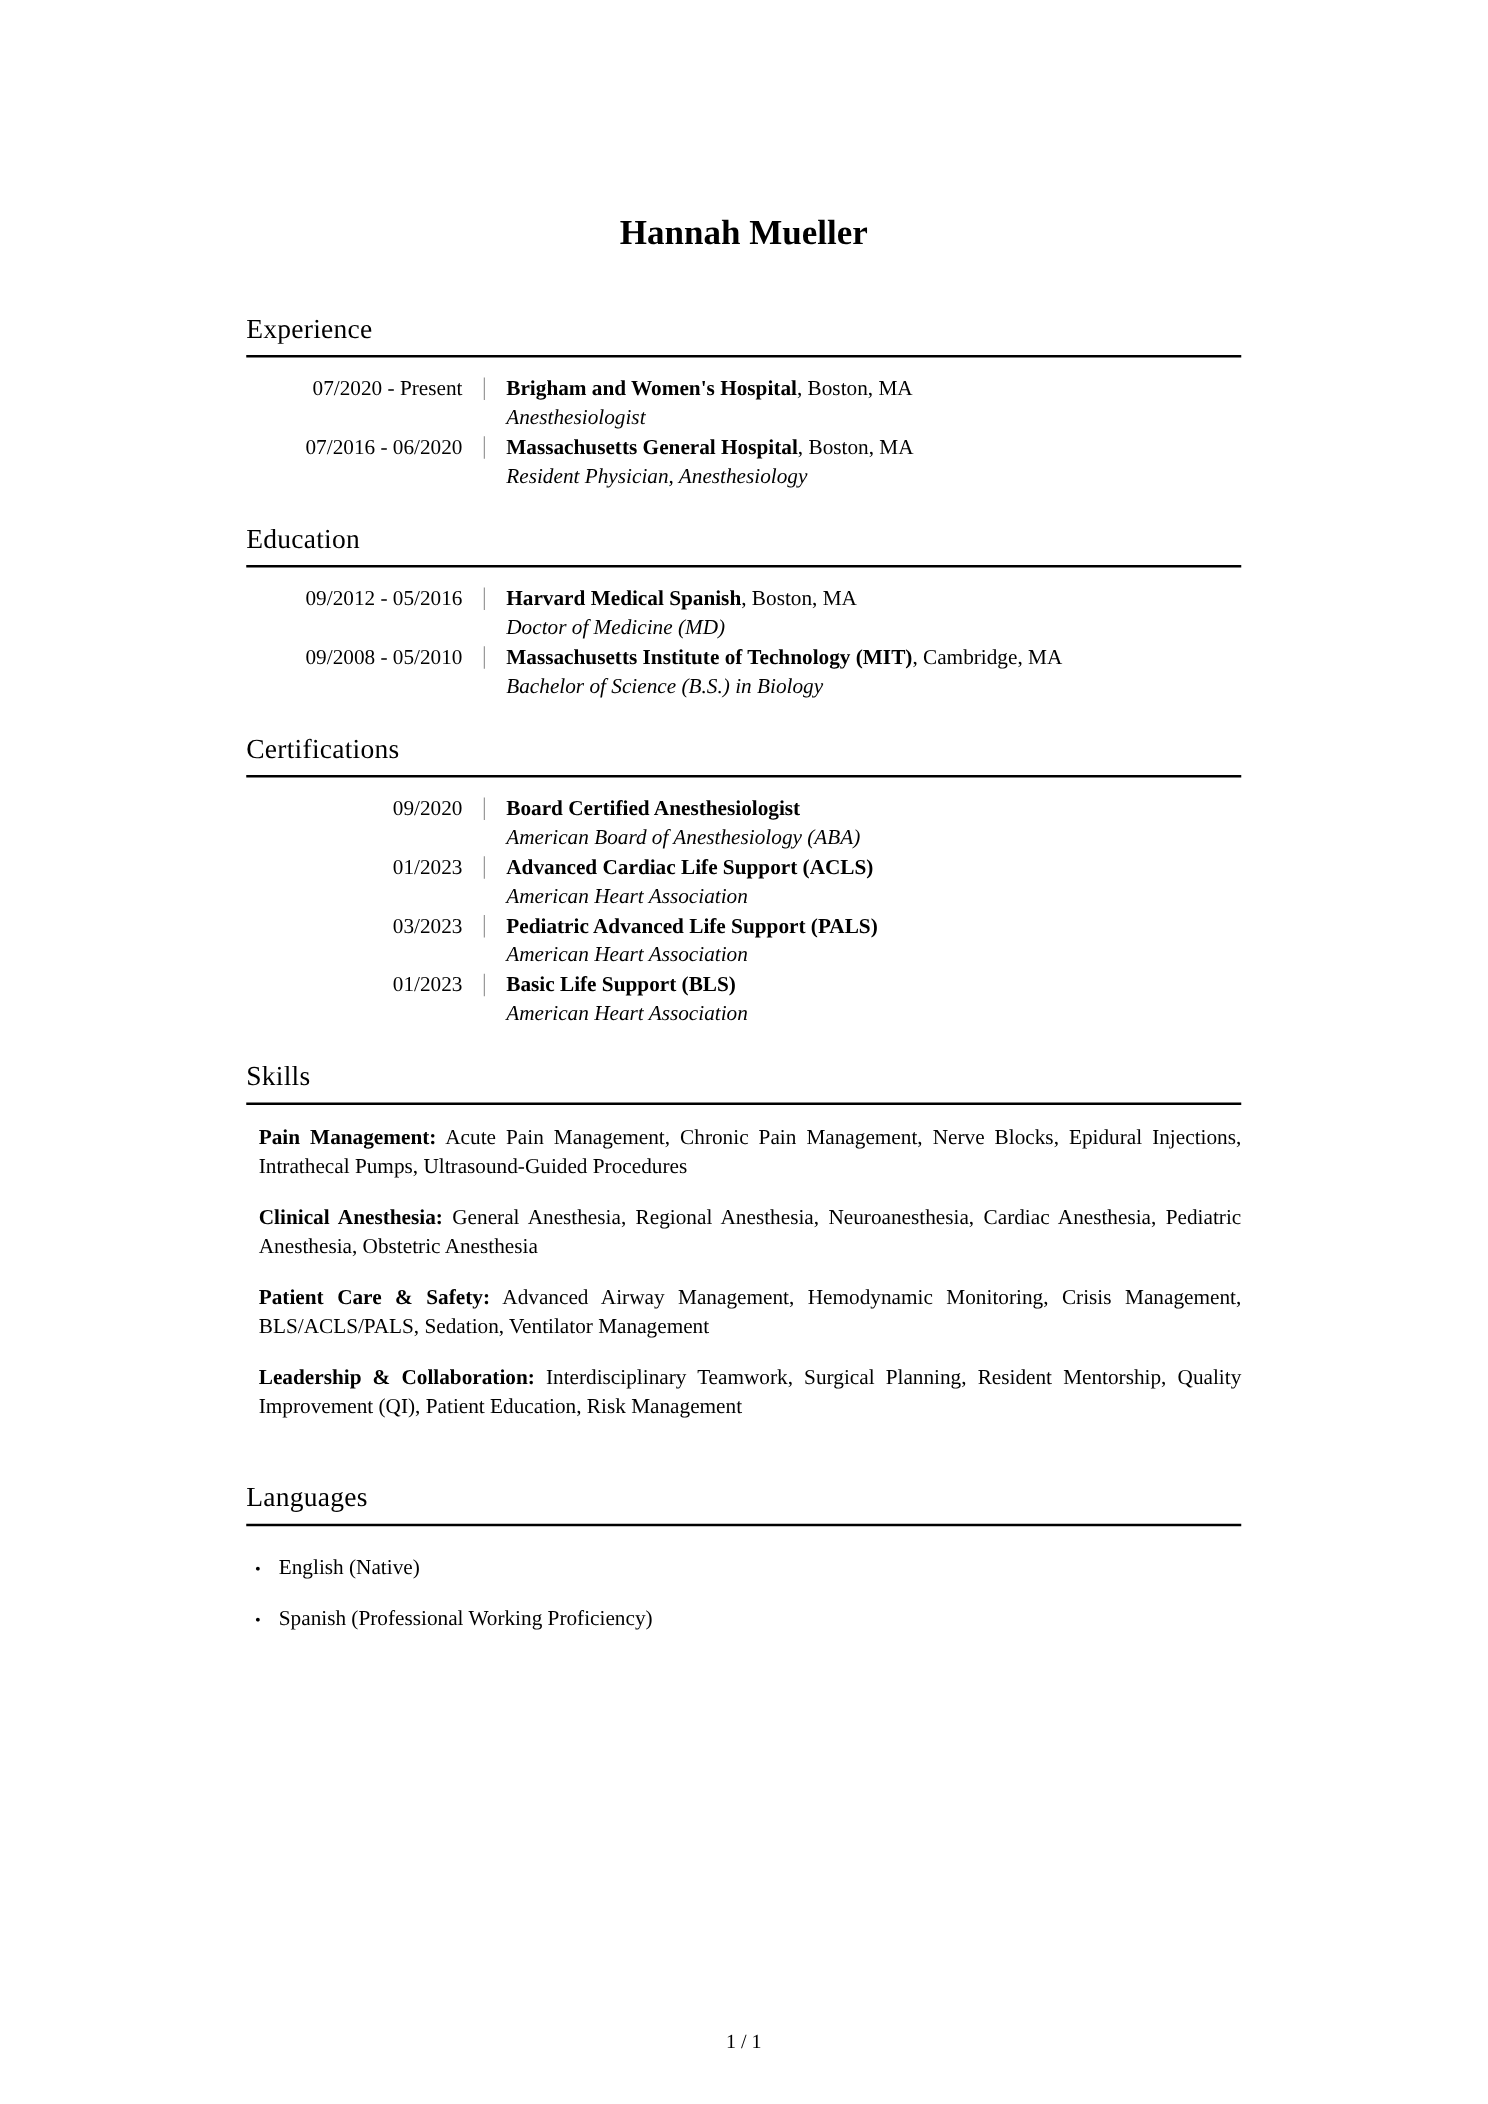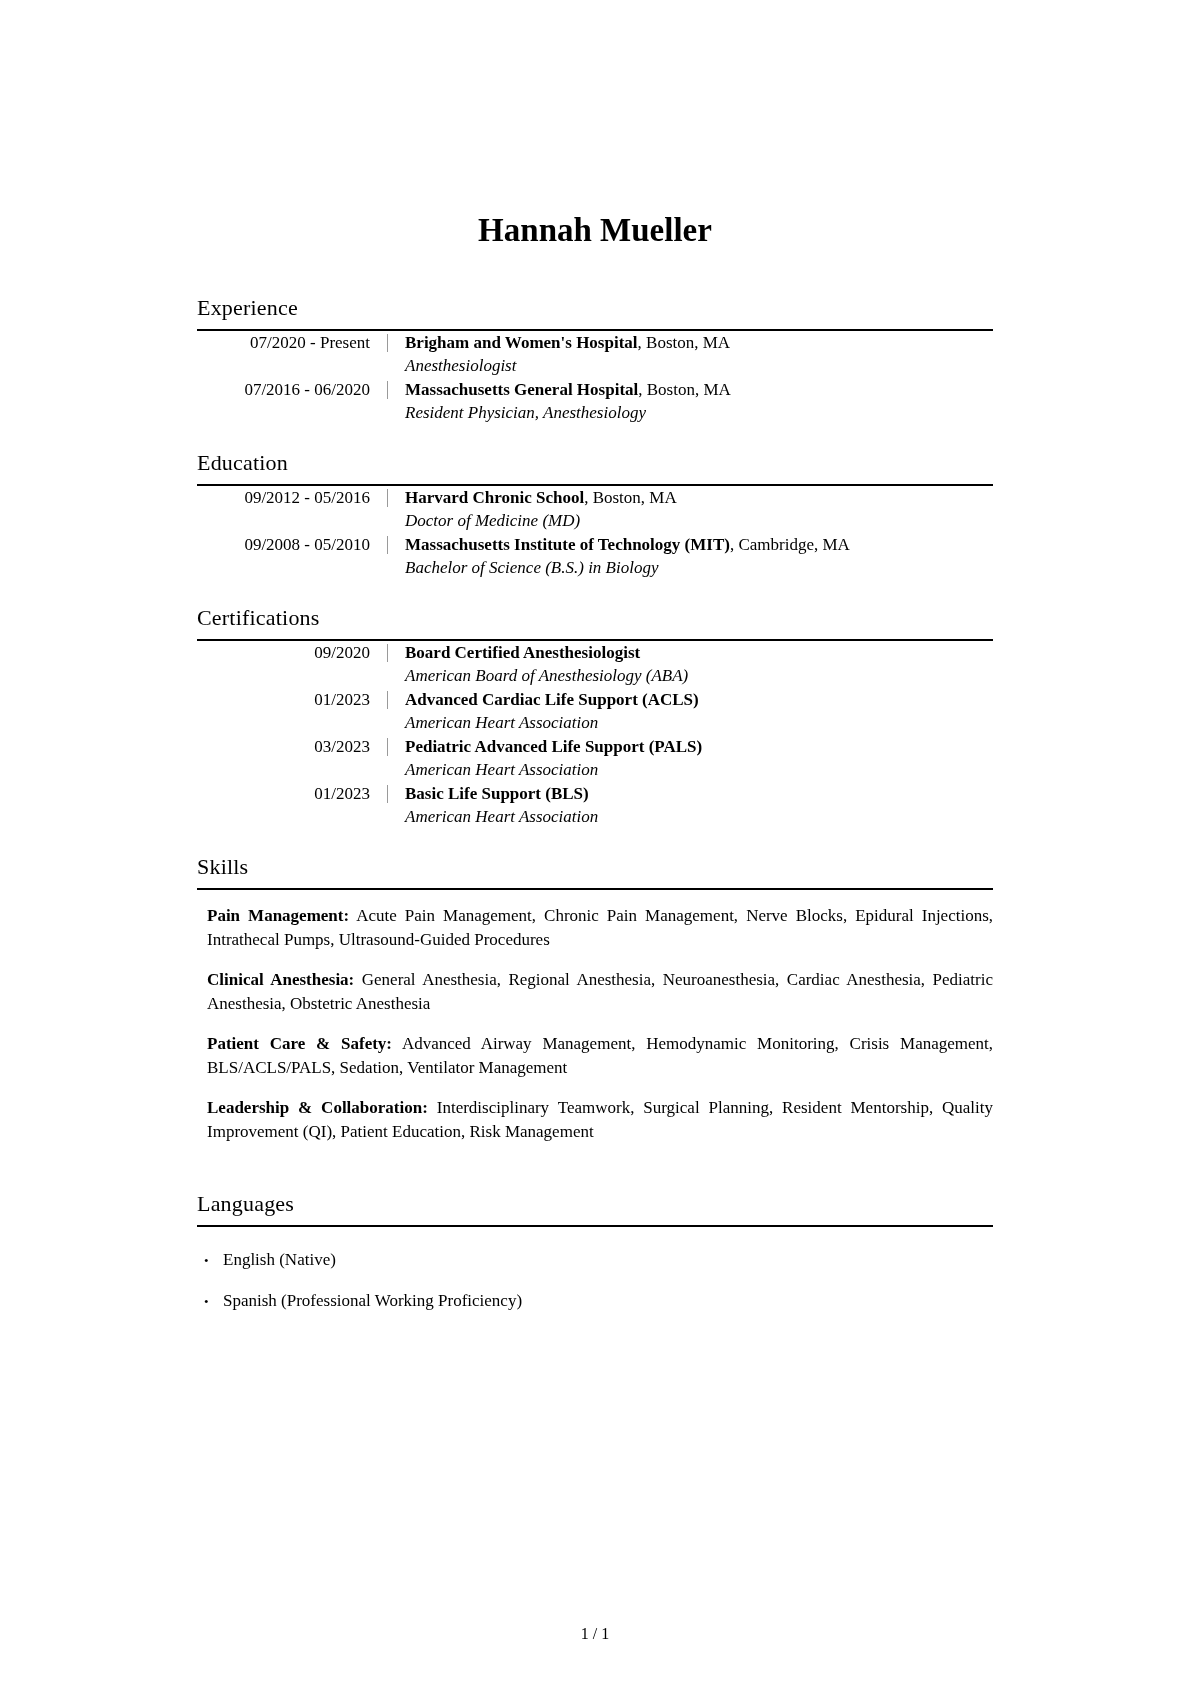--- a/index.html
+++ b/index.html
@@ -19,24 +19,23 @@
     width:1190px;
     height:1683px;
     margin:0 auto;
     background:#ffffff;
     padding:172px 197px 0 197px;
     overflow:hidden;
   }
   
   .resume-header{ text-align:center; }
   .candidate-name{
-    font-size:33px;
+    font-size:28px;
     font-weight:bold;
     line-height:1.1;
-    margin-top:40px;
   }
   .candidate-location{
     font-size:17.5px;
     margin-top:13px;
   }
   .contact-line{
     font-size:17.5px;
     margin-top:9px;
   }
   .contact-line a{
@@ -51,21 +50,21 @@
   .section{ margin-top:26px; }
   .section--first{ margin-top:47px; }
   .section--languages{ margin-top:48px; }
   .section-title{
     font-size:22px;
     font-weight:normal;
     letter-spacing:0.2px;
     padding-bottom:8px;
     border-bottom:2px solid var(--rule);
   }
-  .entries{ }
+  .entries{ padding-top:13px; }
   .entry-row{
     display:flex;
     align-items:flex-start;
     margin-bottom:1px;
   }
   .entry-date{
     width:173px;
     flex-shrink:0;
     text-align:right;
     font-size:17px;
@@ -156,21 +155,21 @@
   </div>
 
   <div class="section">
     <div class="section-title">Education</div>
     <div class="entries">
 
       <div class="entry-row">
         <div class="entry-date">09/2012 - 05/2016</div>
         <div class="entry-divider"></div>
         <div class="entry-details">
-          <div><span class="entry-title">Harvard Chronic School</span><span>, Boston, MA</span></div>
+          <div><span class="entry-title">Harvard Medical Spanish</span><span>, Boston, MA</span></div>
           <div class="entry-subtitle">Doctor of Medicine (MD)</div>
         </div>
       </div>
 
       <div class="entry-row">
         <div class="entry-date">09/2008 - 05/2010</div>
         <div class="entry-divider"></div>
         <div class="entry-details">
           <div><span class="entry-title">Massachusetts Institute of Technology (MIT)</span><span>, Cambridge, MA</span></div>
           <div class="entry-subtitle">Bachelor of Science (B.S.) in Biology</div>

